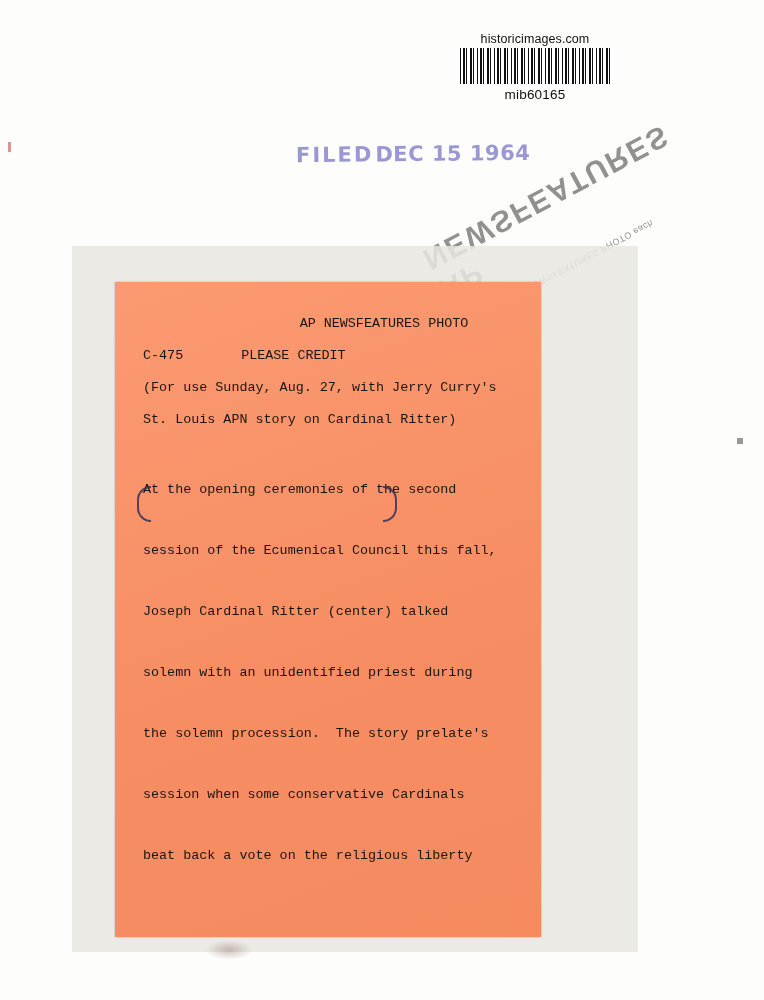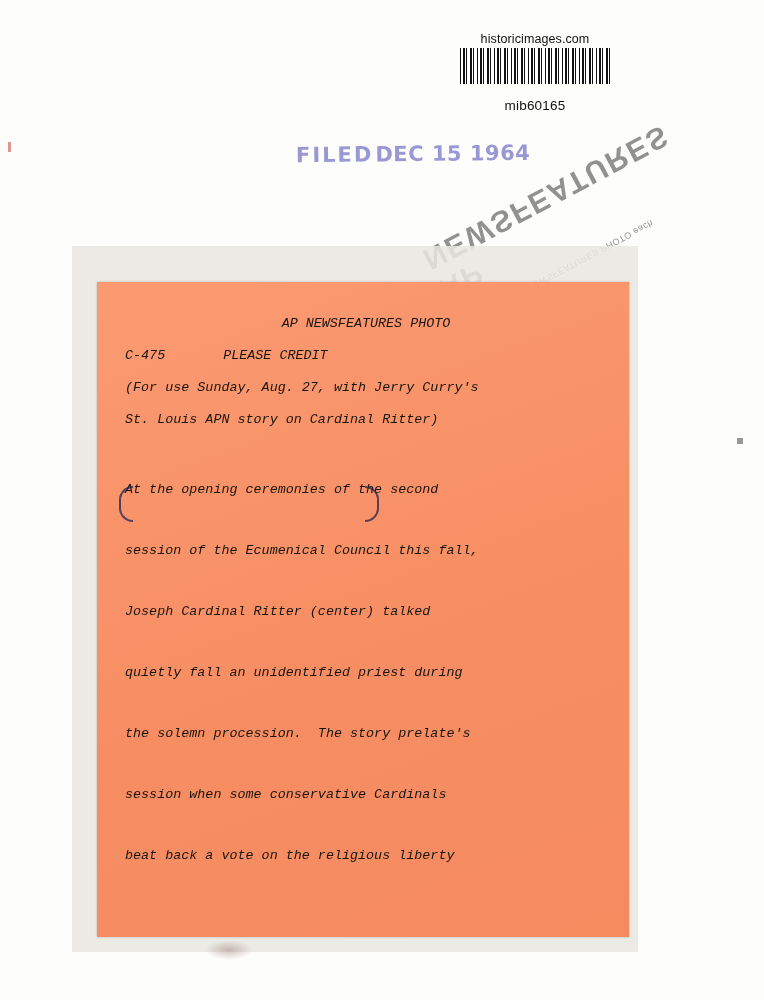--- a/index.html
+++ b/index.html
@@ -44,21 +44,21 @@
       #111 3px, #111 5px, #fff 5px, #fff 6px,
       #111 6px, #111 7px, #fff 7px, #fff 10px,
       #111 10px, #111 12px, #fff 12px, #fff 13px,
       #111 13px, #111 14px, #fff 14px, #fff 17px
     );
   }
   .barcode-code {
     font-family: "Liberation Sans", sans-serif;
     font-size: 13.5px;
     color: #111;
-    margin-top: 14px;
+    margin-top: 3px;
     letter-spacing: 0.2px;
   }
   
   .filed-stamp {
     position: absolute;
     top: 142px;
     left: 296px;
     color: #8d8ad0;
     font-family: "DejaVu Sans", sans-serif;
     font-weight: bold;
@@ -120,28 +120,27 @@
     position: absolute;
     left: 72px;
     top: 246px;
     width: 566px;
     height: 706px;
     background: #e9e6e0;
     opacity: 0.85;
   }
   .clipping {
     position: absolute;
-    left: 97px;
+    left: 115px;
     top: 282px;
-    width: 532px;
+    width: 426px;
     height: 655px;
     background: #f9936a;
     background-image: linear-gradient(160deg, #fb9a72 0%, #f78e63 55%, #f58a5f 100%);
     box-shadow: 0 0 2px rgba(0,0,0,0.25);
-    font-style: italic;
   }
   .clip-text {
     position: absolute;
     left: 0; top: 0;
     width: 532px;
     padding: 18px 22px 0 28px;
     box-sizing: border-box;
     font-family: "Liberation Mono", monospace;
     font-size: 13.4px;
     color: #1b1510;
@@ -202,21 +201,21 @@
   <div class="clipping">
     <div class="clip-text">
 <div class="center-line">AP NEWSFEATURES PHOTO</div>
 <div><span>C-475</span><span style="margin-left:58px">PLEASE CREDIT</span></div>
 <div>(For use Sunday, Aug. 27, with Jerry Curry's</div>
 <div>St. Louis APN story on Cardinal Ritter)</div>
 <div class="body-spaced">
 <div>At the opening ceremonies of the second</div>
 <div>session of the Ecumenical Council this fall,</div>
 <div>Joseph Cardinal Ritter (center) talked</div>
-<div>quietly fall an unidentified priest during</div>
+<div>solemn with an unidentified priest during</div>
 <div>the solemn procession.  The story prelate's</div>
 <div>session when some conservative Cardinals</div>
 <div>beat back a vote on the religious liberty</div>
 
 
 </div>
 
 
 
     </div>

